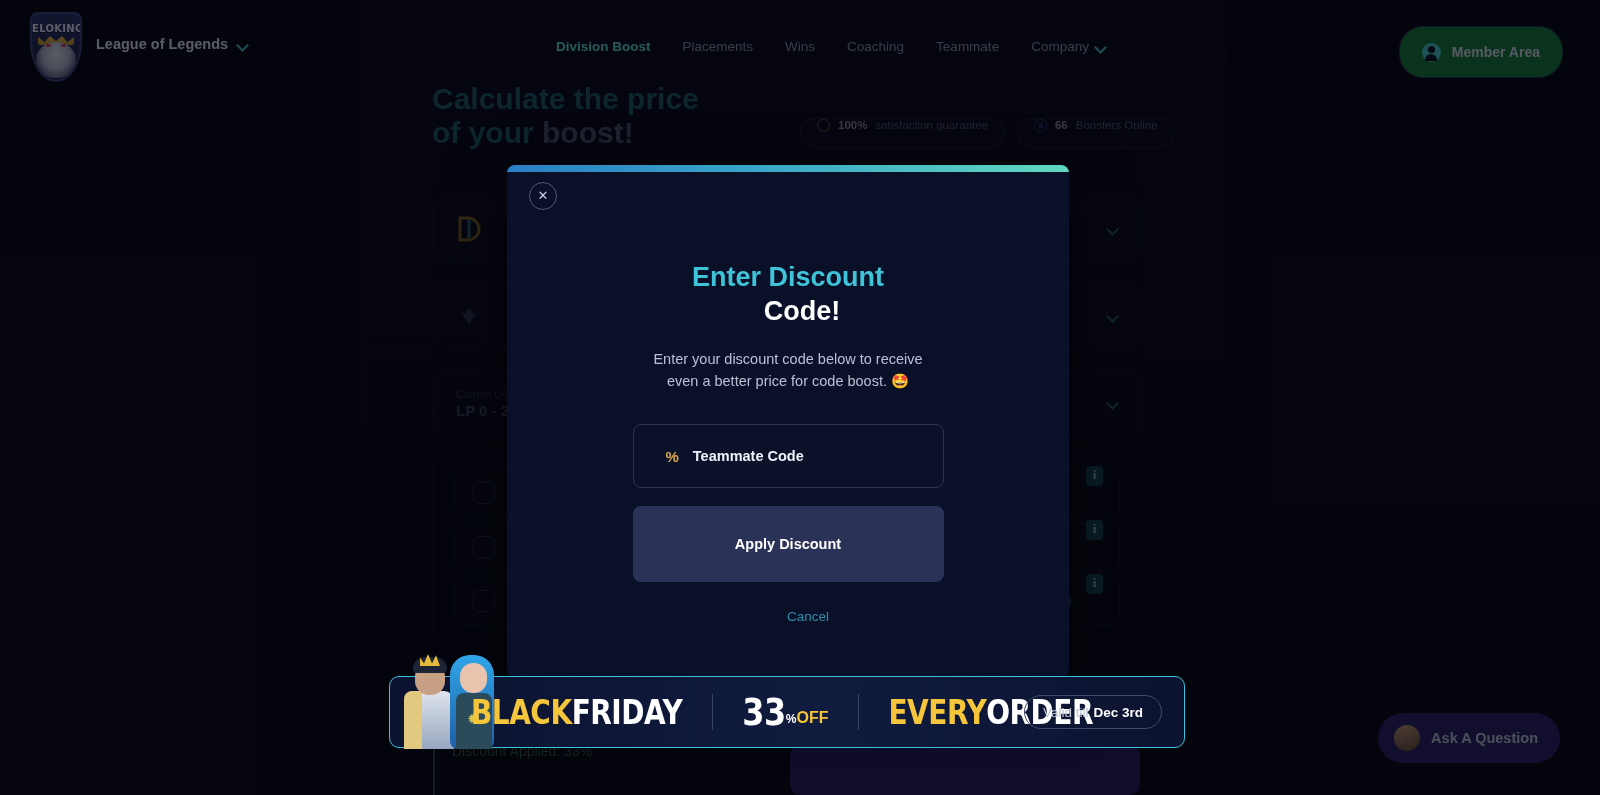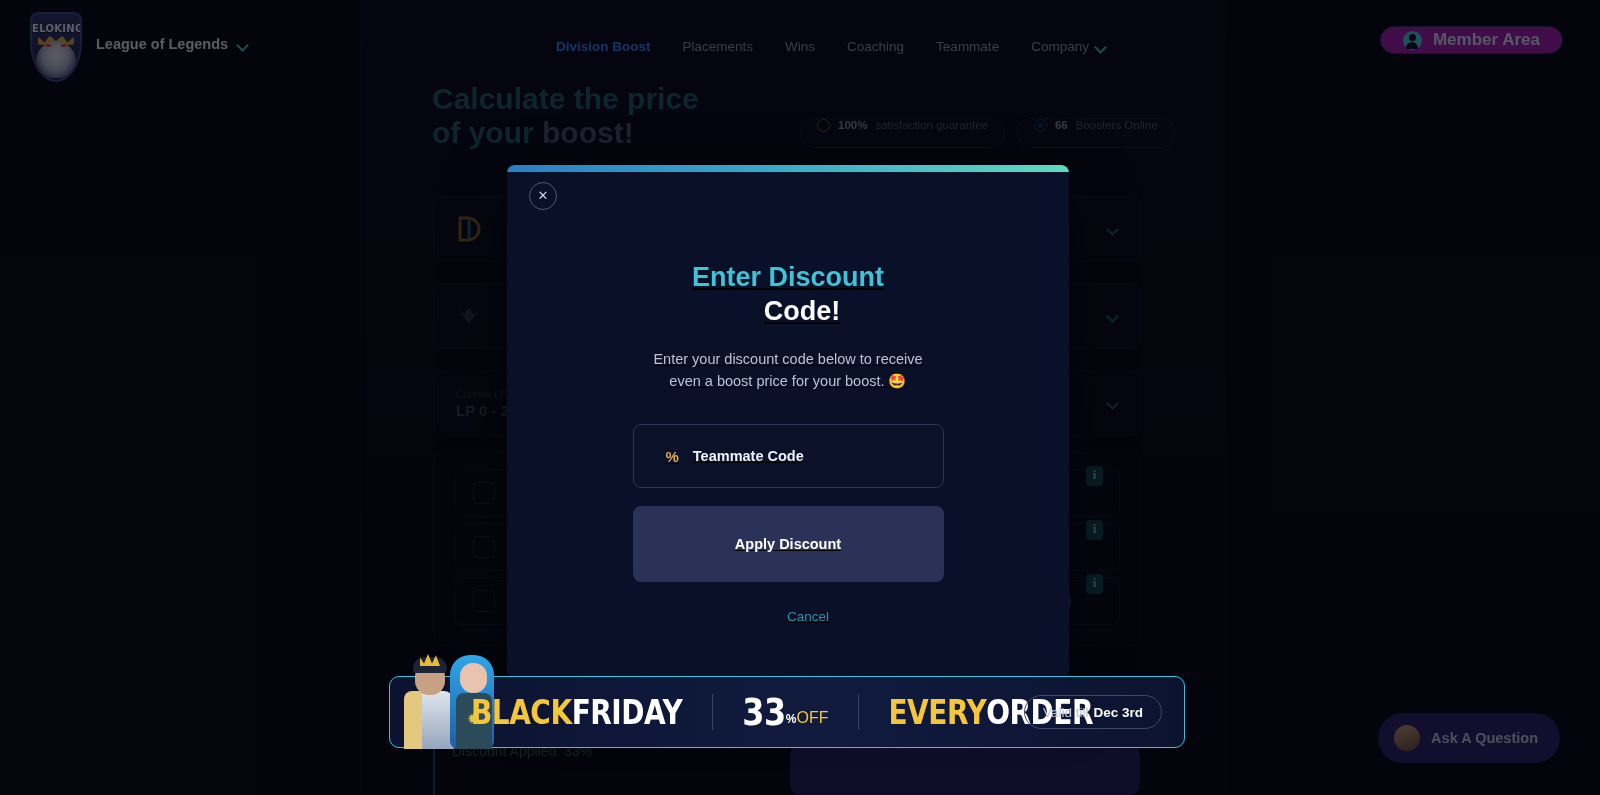--- a/index.html
+++ b/index.html
@@ -68,30 +68,30 @@
   }
   .chev { display:inline-block; width: 11px; height: 11px; position: relative; }
   .chev:before{
     content:""; position:absolute; left:1px; top:2px; width:7px; height:7px;
     border-right:2px solid #49c6c9; border-bottom:2px solid #49c6c9;
     transform: rotate(45deg);
   }
 
   .nav { position: absolute; left: 556px; top: 39px; display: flex; gap: 32px; align-items: center; }
   .nav a { color: #8e98ae; font-size: 13.5px; text-decoration: none; font-weight: 500; white-space: nowrap; }
-  .nav a.active { color: #3b82f6; font-weight: 700; }
+  .nav a.active { color: #5eead4; font-weight: 700; }
   .nav .navitem { display: flex; align-items: center; gap: 6px; }
 
   .member {
     position: absolute; right: 37px; top: 26px;
-    height: 28px; padding: 0 22px;
+    height: 52px; padding: 0 22px;
     display: flex; align-items: center; gap: 11px;
     border: 1px solid #2b3350; border-radius: 24px;
-    background: #a21caf;
-    color: #dbe3f2; font-size: 17px; font-weight: 600;
+    background: #15803d;
+    color: #dbe3f2; font-size: 14px; font-weight: 600;
   }
   .useric {
     width: 19px; height: 19px; border-radius: 50%;
     background: #4ecfd4; position: relative; flex: none;
   }
   .useric:before { content:""; position:absolute; left:6px; top:3.5px; width:7px; height:7px; border-radius:50%; background:#0b1020; }
   .useric:after { content:""; position:absolute; left:3.5px; bottom:1px; width:12px; height:7px; border-radius:6px 6px 0 0; background:#0b1020; }
 
   
   .hero-h1 {
@@ -189,21 +189,21 @@
   .modal-top {
     height: 7px; width: 100%;
     background: linear-gradient(90deg,#2a7fc4 0%, #39a7c8 45%, #5fd9bf 100%);
   }
   .modal-close {
     position: absolute; left: 22px; top: 17px; width: 28px; height: 28px;
     border: 1px solid #4d5a78; border-radius: 50%;
     color: #c8d1e4; font-size: 13px; line-height: 26px; text-align: center;
     background: transparent;
   }
-  .modal-body { padding: 88px 0 0 0; text-align: center; text-decoration: underline; }
+  .modal-body { padding: 88px 0 0 0; text-align: center; }
   .m-title {
     font-size: 27px; font-weight: 700; line-height: 34px;
   }
   .m-title .c1 { color: #3fc3d8; }
   .m-title .c2 { color: #ffffff; margin-left: 28px; }
   .m-sub {
     margin-top: 20px; font-size: 14.5px; line-height: 22px; color: #b9c2d4;
   }
   .code-field {
     margin: 32px auto 0; width: 311px; height: 64px;
@@ -257,21 +257,21 @@
   }
   .bf-word {
     font-family: "DejaVu Sans", sans-serif; font-weight: 800;
     font-size: 28px; letter-spacing: -.5px;
     transform: scaleY(1.18); transform-origin: center;
   }
   .y { color: #f5c53b; }
   .w { color: #ffffff; }
   .bf-33 { font-size: 32px; }
   .bf-sup { font-size: 12px; color:#fff; font-weight:800; }
-  .bf-off { font-size: 16px; color:#f5c53b; font-weight:400; }
+  .bf-off { font-size: 16px; color:#f5c53b; font-weight:700; }
   .bf-valid {
     position: absolute; right: 22px; top: 50%; transform: translateY(-50%);
     height: 34px; padding: 0 18px; border: 1px solid #3d4a68; border-radius: 17px;
     display: flex; align-items: center; color: #b9c2d4; font-size: 13.5px;
     gap: 5px;
   }
   .bf-valid b { color: #fff; }
 </style>
 </head>
 <body>
@@ -389,21 +389,21 @@
   <div class="modal">
     <div class="modal-top"></div>
     <div class="modal-close">✕</div>
     <div class="modal-body">
       <div class="m-title">
         <div class="c1">Enter Discount</div>
         <div class="c2">Code!</div>
       </div>
       <div class="m-sub">
         <div>Enter your discount code below to receive</div>
-        <div>even a boost price for your boost. 🤩</div>
+        <div>even a better price for code boost. 🤩</div>
       </div>
 
       <div class="code-field">
         <span class="pct">%</span>
         <span class="ph">Teammate Code</span>
       </div>
 
       <div class="apply-btn">Apply Discount</div>
       <div class="cancel">Cancel</div>
     </div>

